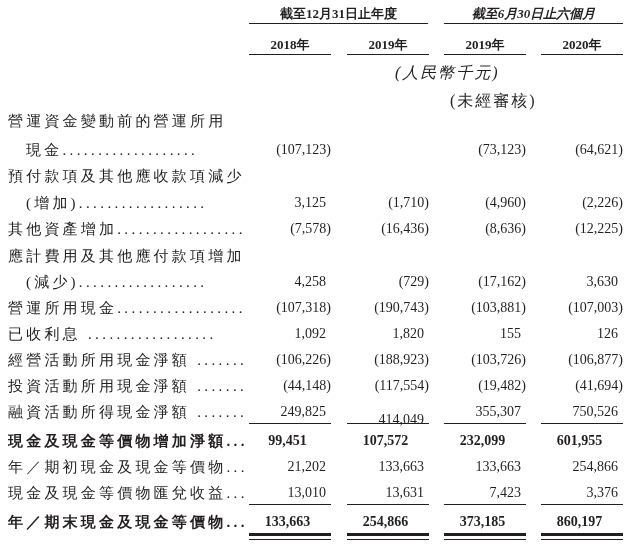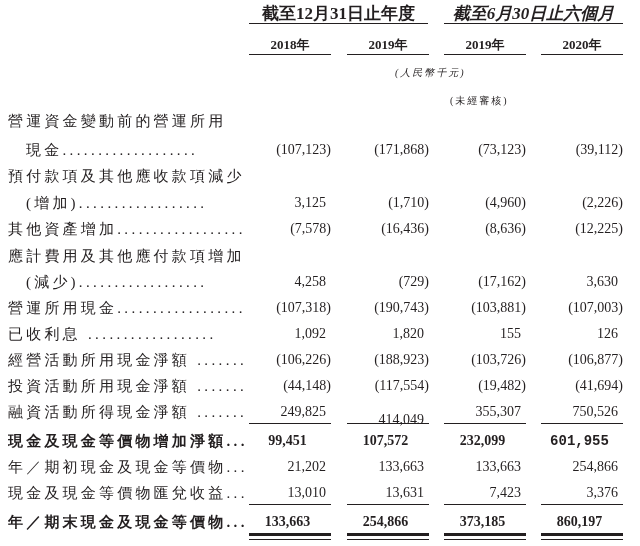--- a/index.html
+++ b/index.html
@@ -3,29 +3,29 @@
 <meta charset="utf-8">
 <style>
   html, body { margin: 0; padding: 0; background: #ffffff; }
   body {
     width: 640px; height: 546px; position: relative; overflow: hidden;
     font-family: "Liberation Serif", "DejaVu Serif", serif;
     color: #231f20;
   }
   .hdr-group {
     position: absolute; top: 5px; height: 18px;
-    font-size: 17px; font-weight: bold; text-align: center; line-height: 18px;
+    font-size: 13px; font-weight: bold; text-align: center; line-height: 18px;
   }
   .hdr-line { position: absolute; height: 1px; background: #231f20; }
   .yr {
     position: absolute; top: 36px; height: 18px; width: 82px;
     text-align: center; font-size: 13px; font-weight: bold; line-height: 18px;
   }
   .unit {
-    position: absolute; font-size: 10px; line-height: 16px; letter-spacing: 2px;
+    position: absolute; font-size: 16px; line-height: 16px; letter-spacing: 2px;
   }
   .unit.italic { font-style: italic; }
   .row {
     position: absolute; left: 0; width: 640px; height: 26px;
   }
   .label {
     position: absolute; left: 8px; top: 0; height: 26px; line-height: 26px;
     font-size: 15px; letter-spacing: 3.2px; white-space: nowrap;
     width: 236px; overflow: hidden;
   }
@@ -65,23 +65,22 @@
 <div class="unit italic" style="left:395px; top:65px;">(人民幣千元)</div>
 <div class="unit" style="left:450px; top:93px;">(未經審核)</div>
 
 <div class="row" style="top:108px;">
   <div class="label"><span>營運資金變動前的營運所用</span></div>
 </div>
 
 <div class="row" style="top:137px;">
   <div class="label indent"><span>現金</span><span class="dots">...................</span></div>
   <div class="val c1">(107,123)</div>
-  <div class="val c2">(171,868)</div>
   <div class="val c3">(73,123)</div>
-  <div class="val c4">(39,112)</div>
+  <div class="val c4">(64,621)</div>
 </div>
 
 <div class="row" style="top:163px;">
   <div class="label"><span>預付款項及其他應收款項減少／</span></div>
 </div>
 
 <div class="row" style="top:190px;">
   <div class="label indent"><span>(增加)</span><span class="dots">..................</span></div>
   <div class="val c1" style="padding-right: 5px; width: 77px;">3,125</div>
   <div class="val c2">(1,710)</div>
@@ -151,21 +150,21 @@
 <div class="rule c1" style="top:423px;"></div>
 <div class="rule c2" style="top:423px;"></div>
 <div class="rule c3" style="top:423px;"></div>
 <div class="rule c4" style="top:423px;"></div>
 
 <div class="row" style="top:428px;">
   <div class="label bold"><span>現金及現金等價物增加淨額</span><span class="dots">....</span></div>
   <div class="val bold c1" style="padding-right: 5px; width: 77px;">99,451</div>
   <div class="val bold c2" style="padding-right: 5px; width: 77px;">107,572</div>
   <div class="val bold c3" style="padding-right: 5px; width: 77px;">232,099</div>
-  <div class="val bold c4" style="padding-right: 5px; width: 77px; font-family: Liberation Mono, monospace;">601,955</div>
+  <div class="val bold c4" style="padding-right: 5px; width: 77px;">601,955</div>
 </div>
 
 <div class="row" style="top:454px;">
   <div class="label"><span>年／期初現金及現金等價物</span><span class="dots">....</span></div>
   <div class="val c1" style="padding-right: 5px; width: 77px;">21,202</div>
   <div class="val c2" style="padding-right: 5px; width: 77px;">133,663</div>
   <div class="val c3" style="padding-right: 5px; width: 77px;">133,663</div>
   <div class="val c4" style="padding-right: 5px; width: 77px;">254,866</div>
 </div>
 

